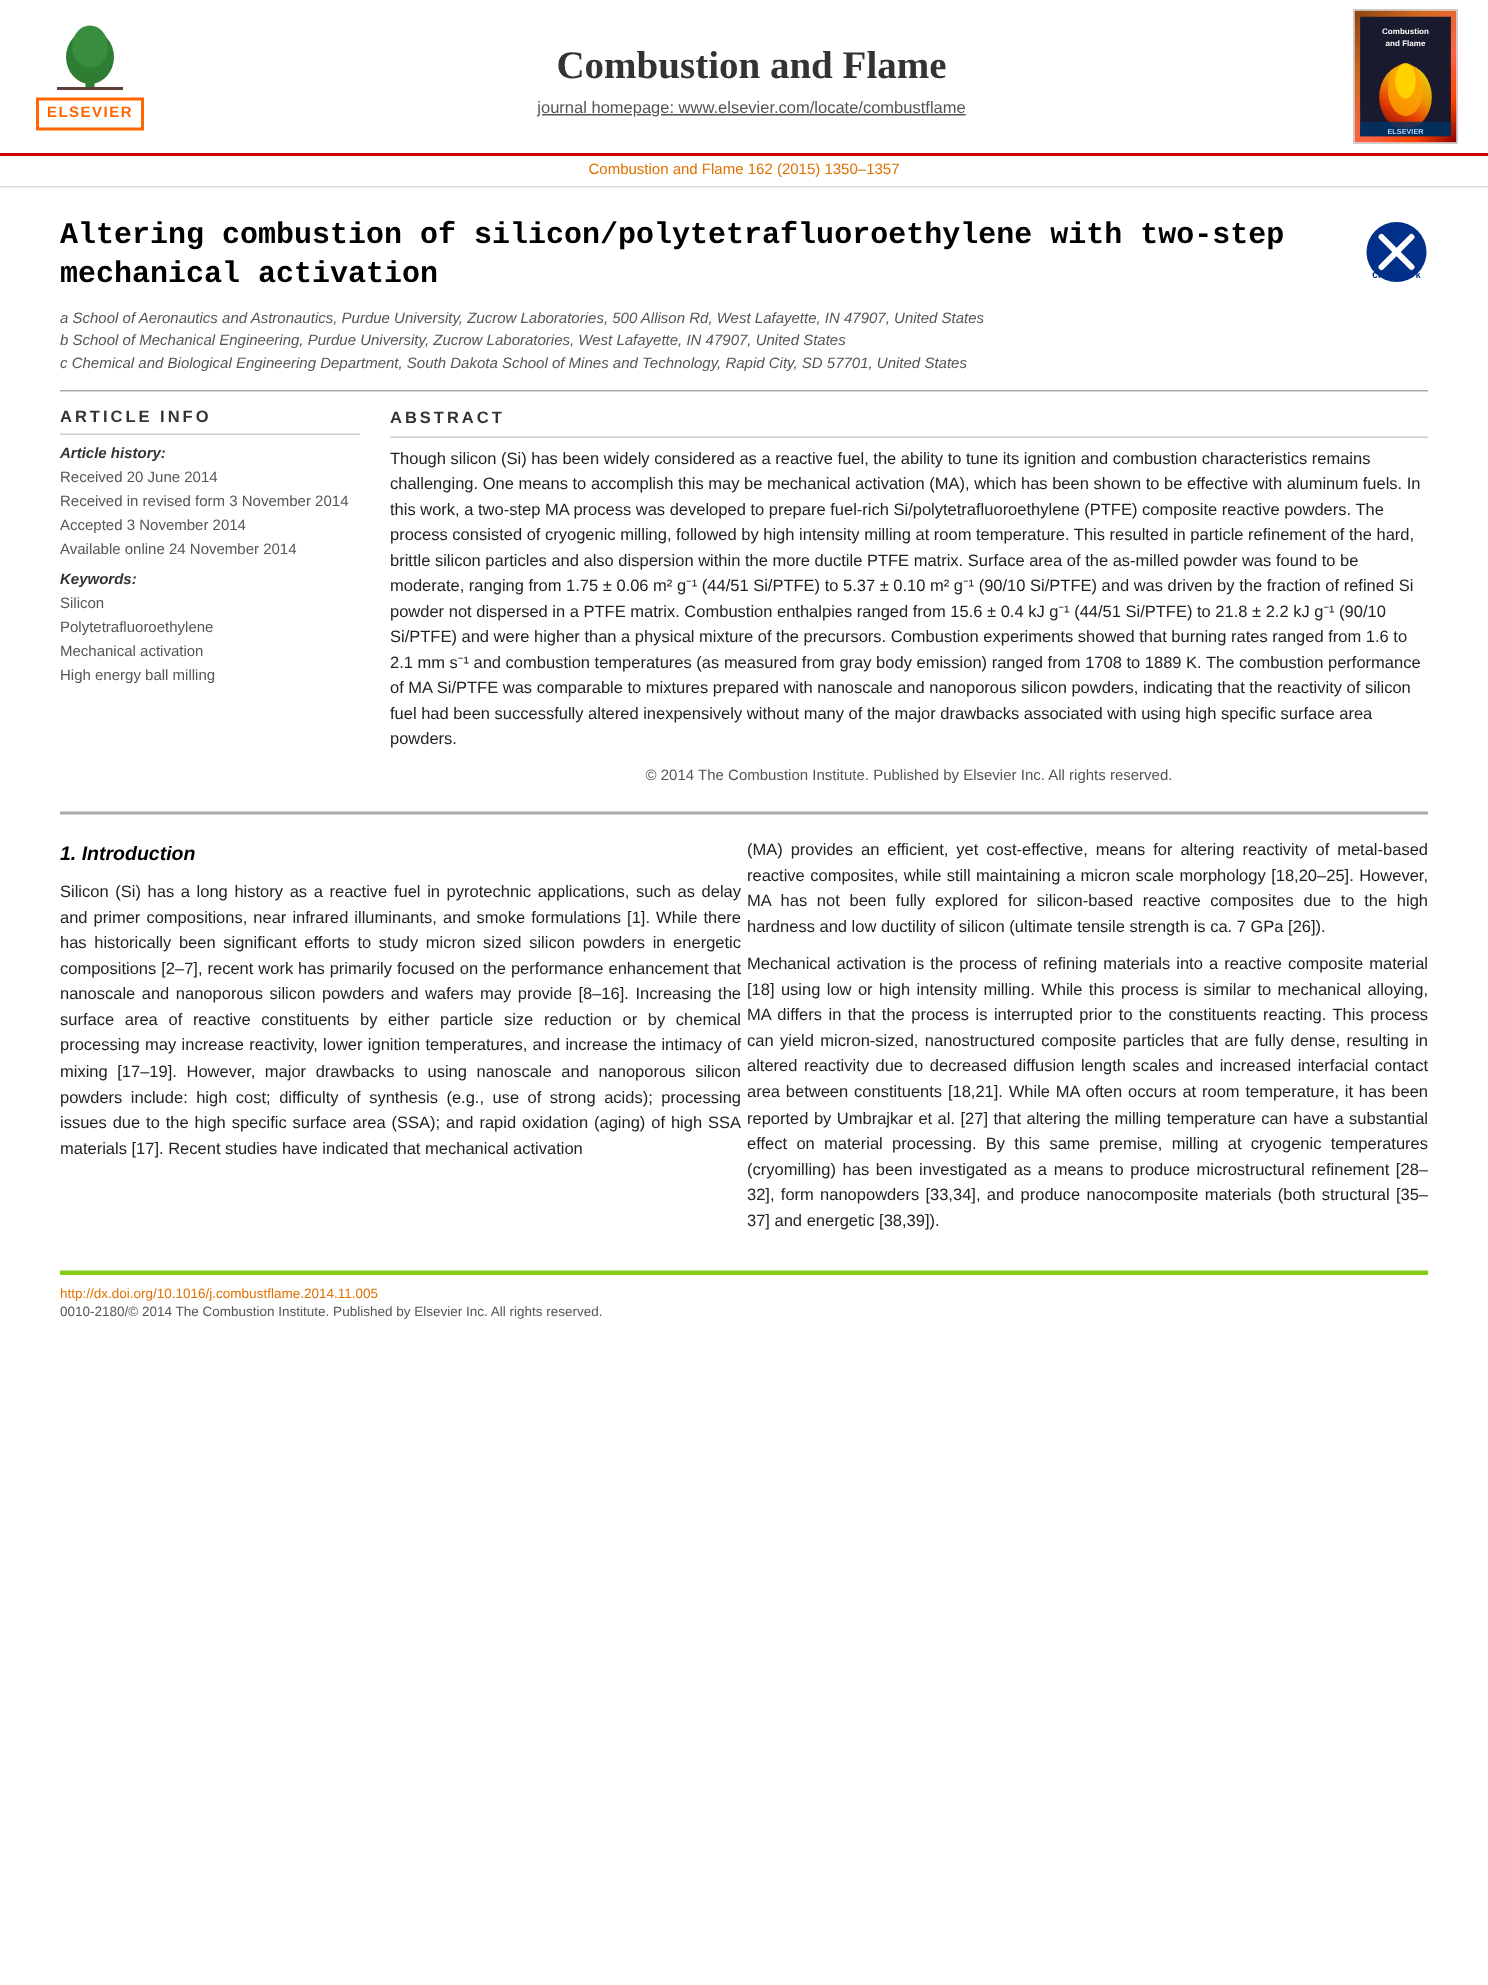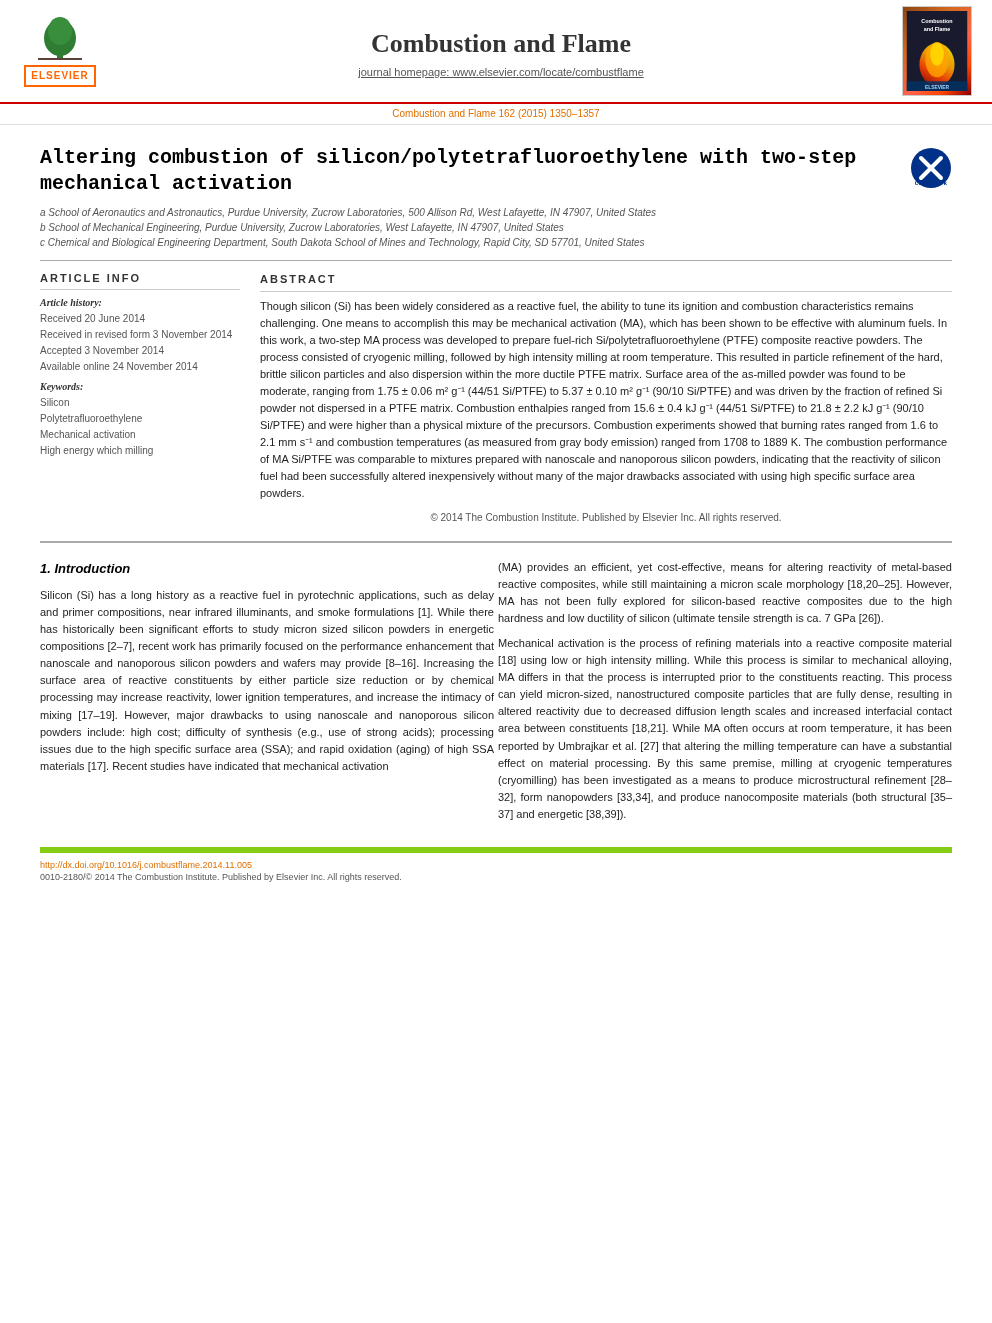--- a/index.html
+++ b/index.html
@@ -151,21 +151,20 @@
       border-bottom: 1px solid #ccc;
       padding-bottom: 3px;
     }
     .article-info-col .info-label {
       font-weight: bold;
       font-style: italic;
       font-size: 10px;
       color: #333;
       margin-top: 6px;
       margin-bottom: 2px;
-      font-family: Liberation Serif, serif;
     }
     .article-info-col .info-value {
       font-size: 10px;
       color: #555;
       margin-bottom: 2px;
     }
     .article-info-col .keywords-list {
       font-size: 10px;
       color: #555;
       list-style: none;
@@ -240,21 +239,21 @@
       margin-top: 12px;
       padding-top: 6px;
       font-size: 10px;
       color: #444;
     }
 
     .bottom-footer {
       margin-top: 16px;
       font-size: 9px;
       color: #555;
-      border-top: 6px solid #84cc16;
+      border-top: 3px solid #84cc16;
       padding-top: 6px;
     }
   </style>
 </head>
 <body>
 
 <div class="journal-header">
 
   <div class="elsevier-logo">
     <svg class="tree-icon" viewBox="0 0 60 45">
@@ -340,21 +339,21 @@
       <div class="info-value">Received 20 June 2014</div>
       <div class="info-value">Received in revised form 3 November 2014</div>
       <div class="info-value">Accepted 3 November 2014</div>
       <div class="info-value">Available online 24 November 2014</div>
 
       <div class="info-label">Keywords:</div>
       <ul class="keywords-list">
         <li>Silicon</li>
         <li>Polytetrafluoroethylene</li>
         <li>Mechanical activation</li>
-        <li>High energy which milling</li>
+        <li>High energy ball milling</li>
       </ul>
     </div>
 
     <div class="abstract-col">
       <div class="col-title">ABSTRACT</div>
       <div class="abstract-text">Though silicon (Si) has been widely considered as a reactive fuel, the ability to tune its ignition and combustion characteristics remains challenging. One means to accomplish this may be mechanical activation (MA), which has been shown to be effective with aluminum fuels. In this work, a two-step MA process was developed to prepare fuel-rich Si/polytetrafluoroethylene (PTFE) composite reactive powders. The process consisted of cryogenic milling, followed by high intensity milling at room temperature. This resulted in particle refinement of the hard, brittle silicon particles and also dispersion within the more ductile PTFE matrix. Surface area of the as-milled powder was found to be moderate, ranging from 1.75 ± 0.06 m² g⁻¹ (44/51 Si/PTFE) to 5.37 ± 0.10 m² g⁻¹ (90/10 Si/PTFE) and was driven by the fraction of refined Si powder not dispersed in a PTFE matrix. Combustion enthalpies ranged from 15.6 ± 0.4 kJ g⁻¹ (44/51 Si/PTFE) to 21.8 ± 2.2 kJ g⁻¹ (90/10 Si/PTFE) and were higher than a physical mixture of the precursors. Combustion experiments showed that burning rates ranged from 1.6 to 2.1 mm s⁻¹ and combustion temperatures (as measured from gray body emission) ranged from 1708 to 1889 K. The combustion performance of MA Si/PTFE was comparable to mixtures prepared with nanoscale and nanoporous silicon powders, indicating that the reactivity of silicon fuel had been successfully altered inexpensively without many of the major drawbacks associated with using high specific surface area powders.</div>
       <div class="copyright-line">© 2014 The Combustion Institute. Published by Elsevier Inc. All rights reserved.</div>
     </div>
 
   </div>

